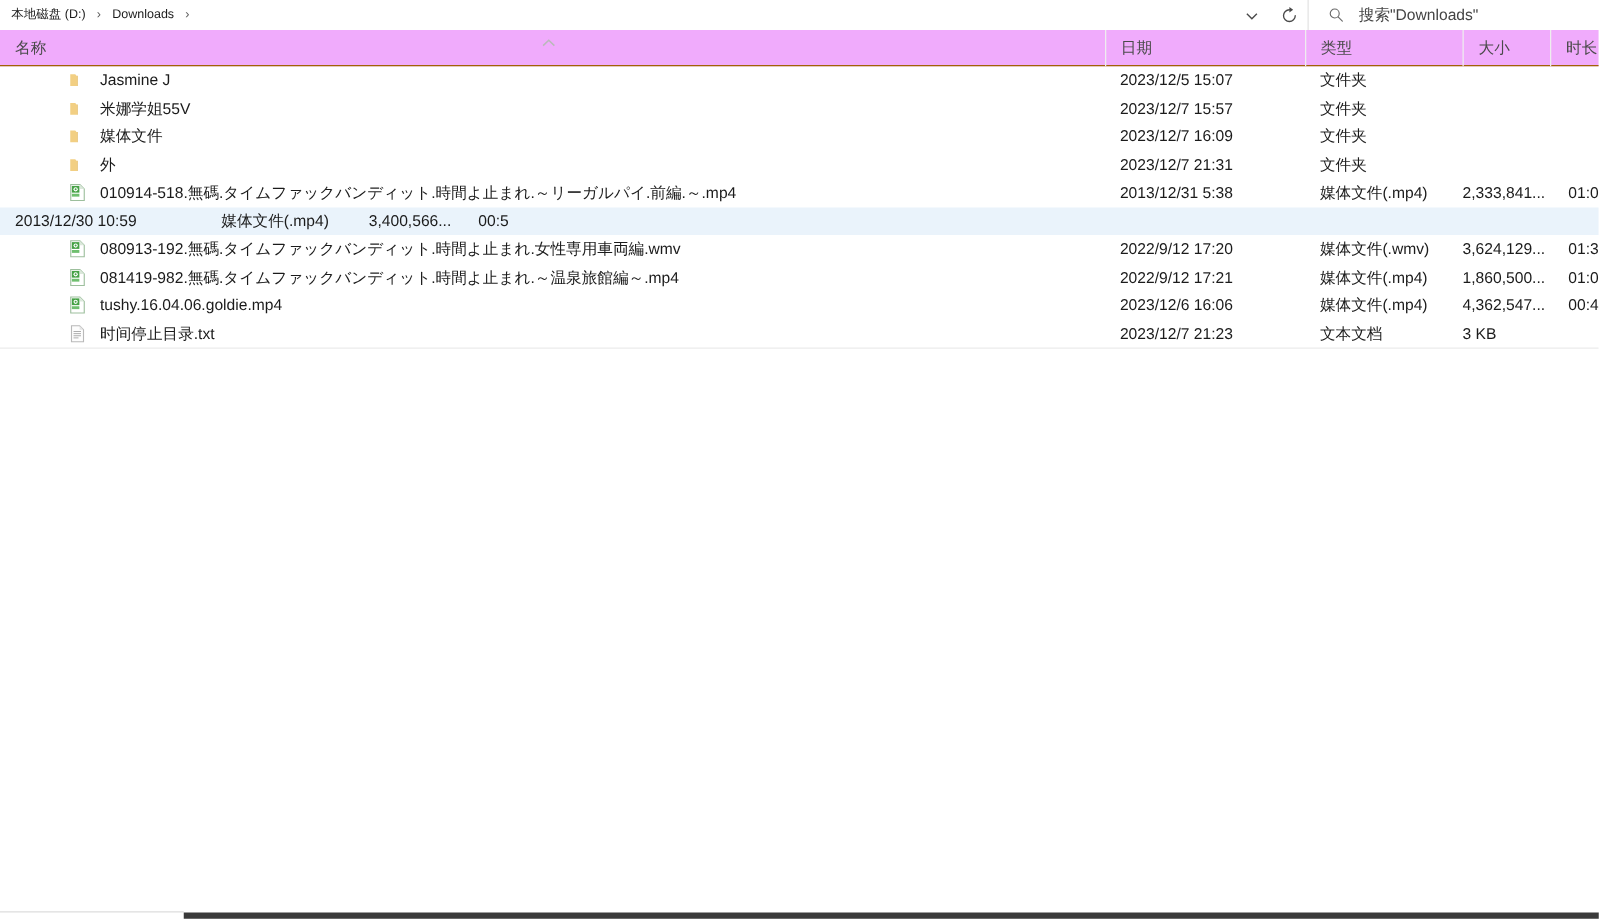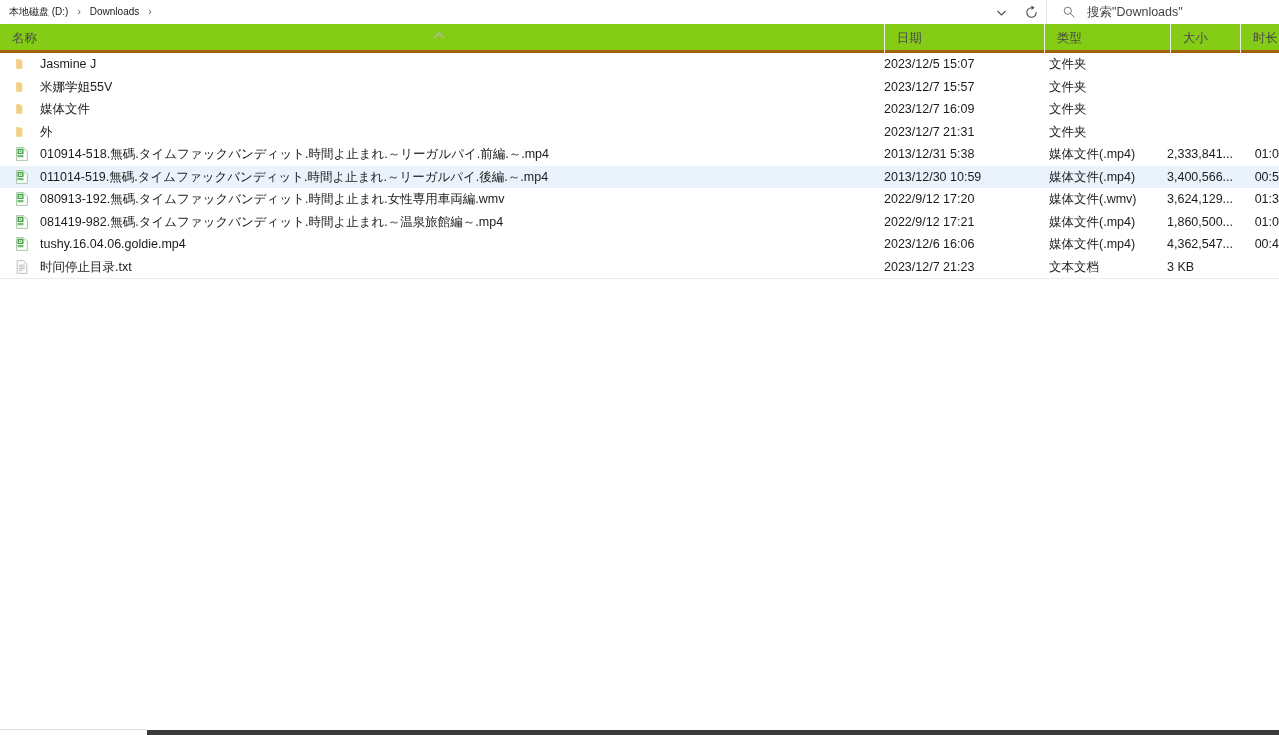--- a/index.html
+++ b/index.html
@@ -75,22 +75,22 @@
     white-space: nowrap;
     line-height: 24px;
   }
 
   
   .colheader {
     position: relative;
     height: 29px;
     display: flex;
     align-items: flex-start;
-    border-bottom: 3px solid #a16207;
-    background: #84cc16;
+    border-bottom: 1px solid #a16207;
+    background: #f0abfc;
     box-sizing: border-box;
   }
   .col {
     font-size: 12.5px;
     color: #4a4a4a;
     height: 29px;
     line-height: 29px;
     box-sizing: border-box;
     padding-left: 12px;
     white-space: nowrap;
@@ -134,20 +134,21 @@
     box-sizing: border-box;
     white-space: nowrap;
     overflow: hidden;
     text-overflow: clip;
   }
   .cell-name {
     width: 872px;
     display: flex;
     align-items: center;
     padding-left: 14px;
+    margin-left: 40px;
   }
   .name-text { padding-left: 10px; }
   .cell-date { width: 165px; padding-left: 12px; }
   .cell-type { width: 130px; padding-left: 12px; }
   .cell-size {
     width: 72px;
     padding-right: 7px;
     text-align: left;
   }
   .cell-dur { width: 40px; padding-left: 12px; text-align: right; }
@@ -290,31 +291,20 @@
           <rect x="3.5" y="9.0" width="6.0" height="2.3" fill="#6fbf6f"></rect>
         </svg>
         <span class="name-text">010914-518.無碼.タイムファックバンディット.時間よ止まれ.～リーガルパイ.前編.～.mp4</span>
       </div>
       <div class="cell cell-date">2013/12/31 5:38</div>
       <div class="cell cell-type">媒体文件(.mp4)</div>
       <div class="cell cell-size">2,333,841...</div>
       <div class="cell cell-dur">01:0</div>
     </div>
     <div class="row selected">
-      <div class="cell cell-name">
-        <svg class="icon" viewBox="0 0 16 16" width="16" height="16">
-          <path d="M2.6 1.6 h7.3 l3.5 3.5 v9.3 h-10.8 z" fill="#ffffff" stroke="#9dbf9d" stroke-width="0.9"></path>
-          <path d="M9.9 1.6 l3.5 3.5 h-3.5 z" fill="#dbe8db"></path>
-          <rect x="3.5" y="2.7" width="6.0" height="5.4" fill="#45a145"></rect>
-          <circle cx="6.5" cy="5.4" r="1.7" fill="#ffffff"></circle>
-          <circle cx="6.5" cy="5.4" r="0.8" fill="#45a145"></circle>
-          <rect x="3.5" y="9.0" width="6.0" height="2.3" fill="#6fbf6f"></rect>
-        </svg>
-        <span class="name-text">011014-519.無碼.タイムファックバンディット.時間よ止まれ.～リーガルパイ.後編.～.mp4</span>
-      </div>
       <div class="cell cell-date">2013/12/30 10:59</div>
       <div class="cell cell-type">媒体文件(.mp4)</div>
       <div class="cell cell-size">3,400,566...</div>
       <div class="cell cell-dur">00:5</div>
     </div>
     <div class="row">
       <div class="cell cell-name">
         <svg class="icon" viewBox="0 0 16 16" width="16" height="16">
           <path d="M2.6 1.6 h7.3 l3.5 3.5 v9.3 h-10.8 z" fill="#ffffff" stroke="#9dbf9d" stroke-width="0.9"></path>
           <path d="M9.9 1.6 l3.5 3.5 h-3.5 z" fill="#dbe8db"></path>

